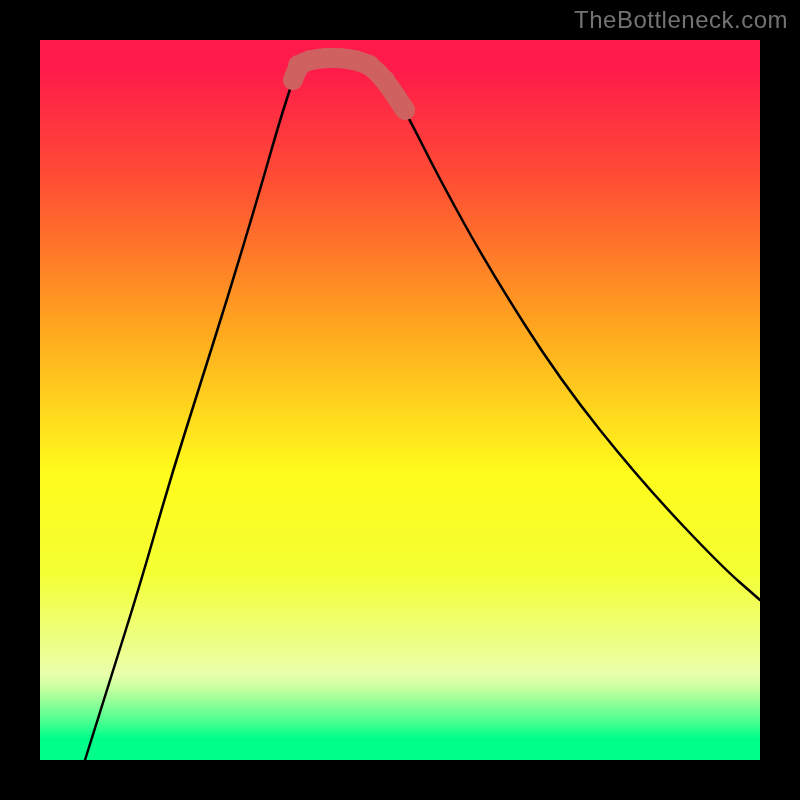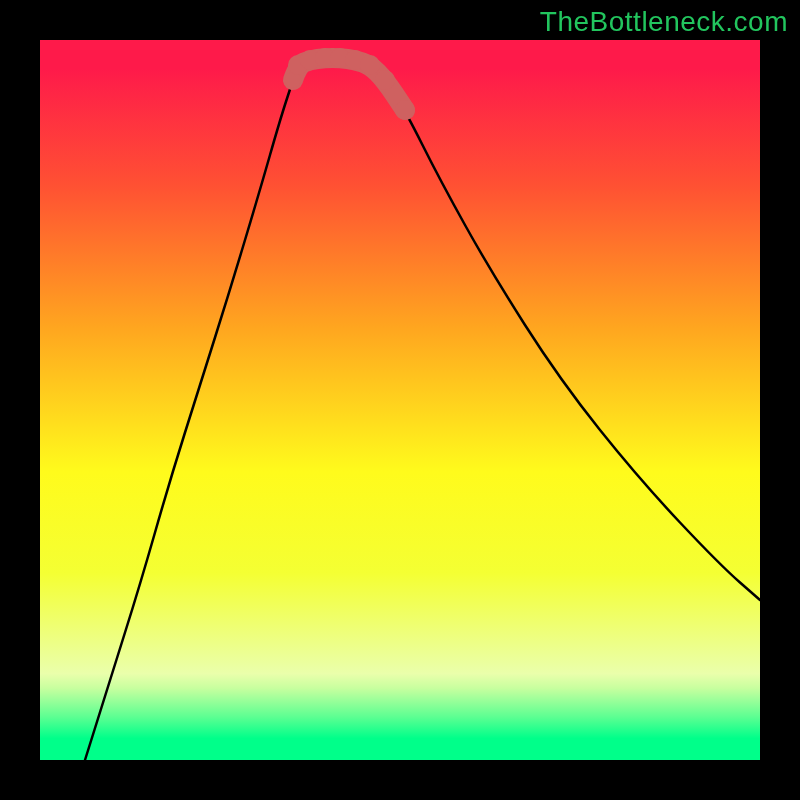--- a/index.html
+++ b/index.html
@@ -34,22 +34,22 @@
       #c8ff9f 90%,
       #5dff92 94%,
       #00ff8a 97%,
       #00ff8a 100%
     );
   }
   .watermark {
     position: absolute;
     top: 6px;
     right: 12px;
-    color: #22c55e;
-    font-size: 28px;
+    color: #737373;
+    font-size: 24px;
     letter-spacing: 0.5px;
     user-select: none;
   }
   svg.curve {
     position: absolute;
     left: 0;
     top: 0;
     width: 720px;
     height: 720px;
     overflow: visible;

